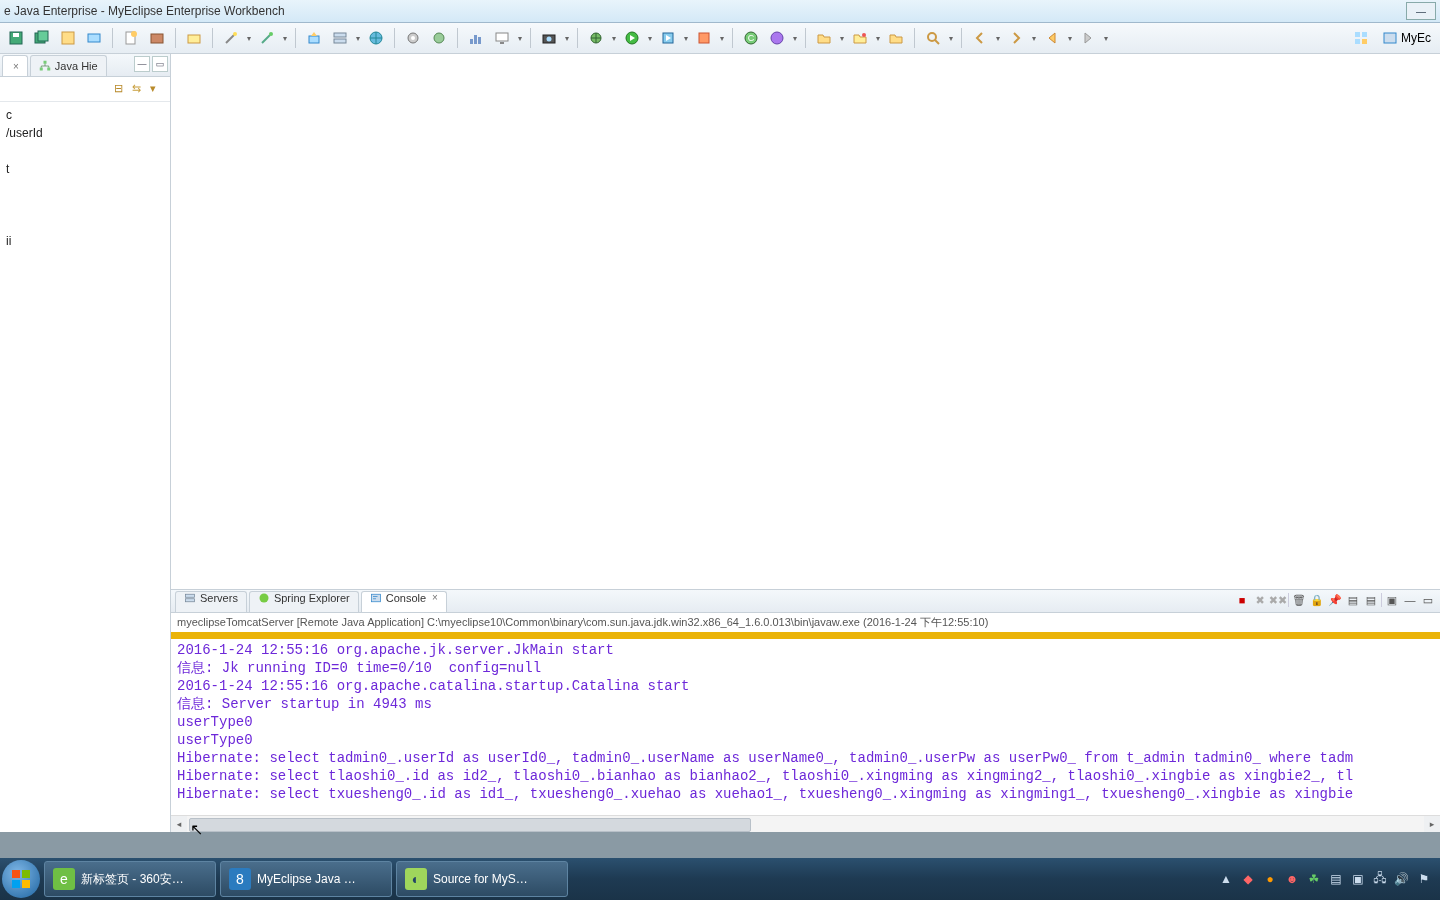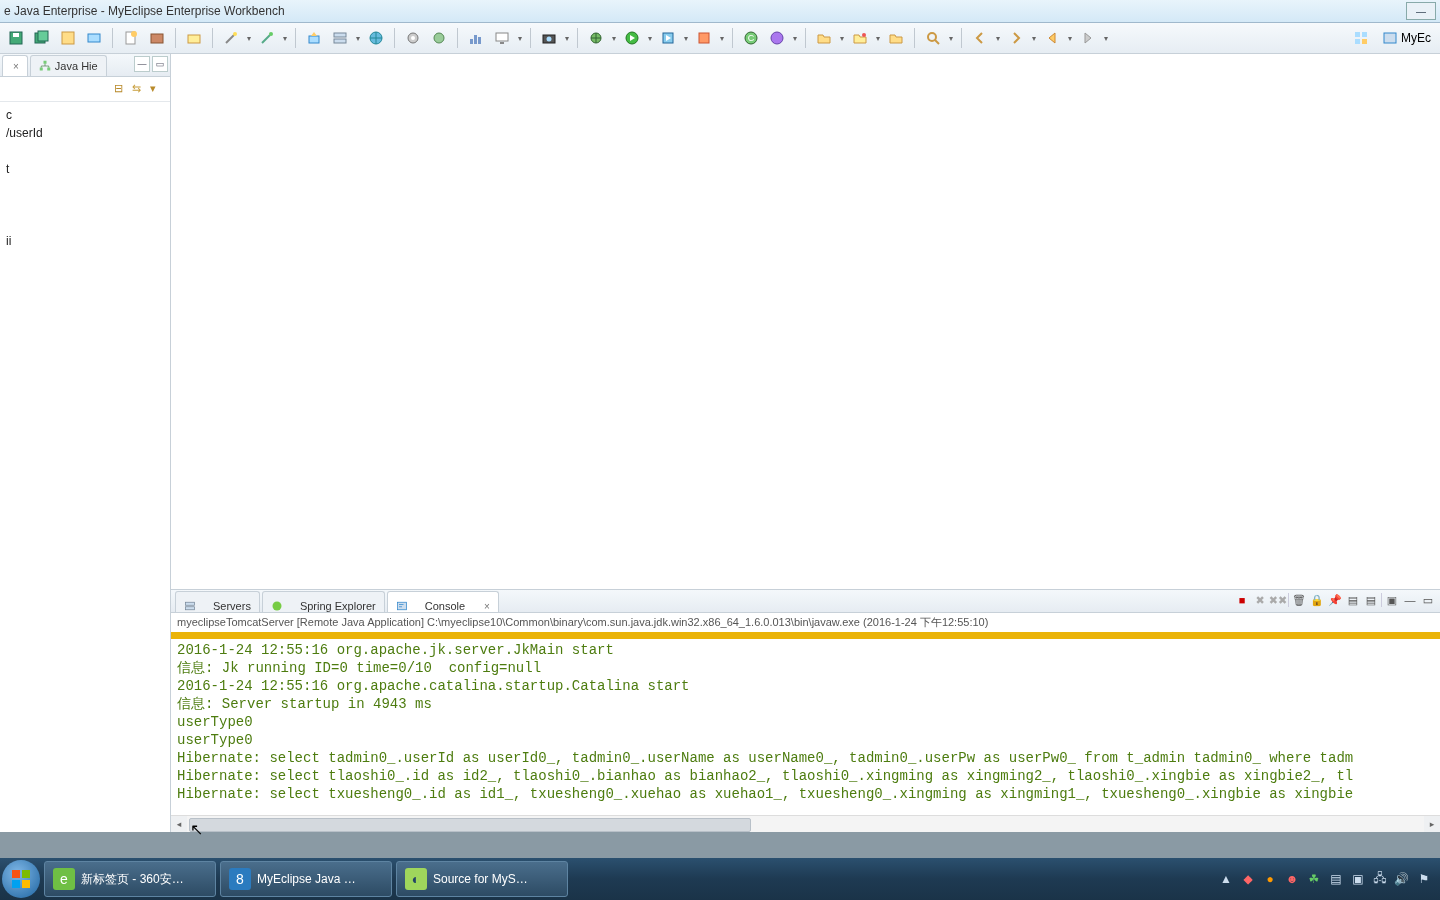--- a/index.html
+++ b/index.html
@@ -28,30 +28,30 @@
   .left-tabs .mini{position:absolute;right:2px;top:2px;display:flex;gap:2px}
   .left-tabs .mini span{width:14px;height:14px;border:1px solid #bcc;font-size:9px;display:flex;align-items:center;justify-content:center;background:#fff;color:#556}
   .left-toolbar{height:20px;display:flex;justify-content:flex-end;align-items:center;gap:4px;padding:2px 6px;border-bottom:1px solid #e4e8ec}
   .left-toolbar .lico{width:14px;height:14px;font-size:11px;color:#b88a2a}
   .left-tree{flex:1;padding:4px 6px;font-size:12px;color:#222;line-height:18px}
   .editor-area{flex:1;display:flex;flex-direction:column;min-width:0}
   .editor-blank{flex:1;background:#fff;border-bottom:1px solid #c7d0d8}
   
   .bottom-panel{height:242px;display:flex;flex-direction:column;background:#fff}
   .bottom-tabs{height:22px;background:linear-gradient(#f4f8fb,#e6ecf2);border-bottom:1px solid #c7d0d8;display:flex;align-items:flex-end;padding-left:4px;position:relative}
-  .btab{height:20px;padding:0 8px;display:flex;align-items:flex-end;gap:17px;font-size:11px;color:#333;border:1px solid #c7d0d8;border-bottom:none;border-radius:3px 3px 0 0;margin-right:2px;background:#eef2f6}
+  .btab{height:20px;padding:0 8px;display:flex;align-items:flex-start;gap:4px;font-size:11px;color:#333;border:1px solid #c7d0d8;border-bottom:none;border-radius:3px 3px 0 0;margin-right:2px;background:#eef2f6}
   .btab.active{background:#fff}
   .btab .tclose{font-size:10px;color:#777;margin-left:2px}
   .btab-icons{position:absolute;right:4px;top:2px;display:flex;gap:2px;align-items:center}
   .btab-icons .bico{width:16px;height:16px;font-size:11px;display:flex;align-items:center;justify-content:center;color:#555}
   .btab-icons .bico.red{color:#c00}
   .btab-icons .bico.gray{color:#aaa}
   .btab-icons .sep2{width:1px;height:14px;background:#ccd}
   .console-desc{padding:2px 6px;font-size:11px;color:#555;border-bottom:7px solid #eab308;white-space:nowrap;overflow:hidden}
-  .console-body{flex:1;background:#fff;font-family:"Courier New",monospace;font-size:14px;line-height:18px;color:#4d7c0f;padding:2px 6px;white-space:pre;overflow:hidden}
+  .console-body{flex:1;background:#fff;font-family:"Courier New",monospace;font-size:14px;line-height:18px;color:#6d28d9;padding:2px 6px;white-space:pre;overflow:hidden}
   .console-hscroll{height:16px;border-top:1px solid #ddd;background:#f4f4f4;position:relative}
   .console-hscroll .thumb{position:absolute;left:18px;top:2px;height:12px;width:560px;background:#d4d9de;border:1px solid #b8c0c8;border-radius:2px}
   .console-hscroll .arrow-l,.console-hscroll .arrow-r{position:absolute;top:0;width:16px;height:16px;display:flex;align-items:center;justify-content:center;font-size:9px;color:#666;background:#eef0f2}
   .console-hscroll .arrow-l{left:0}
   .console-hscroll .arrow-r{right:0}
   
   svg{display:block}
   
   .desktop-gap{height:26px;background:#8a9aa4}
   .taskbar{height:42px;background:linear-gradient(#2b506f,#1e3a52 50%,#1a3348);display:flex;align-items:center;padding:0 2px}

